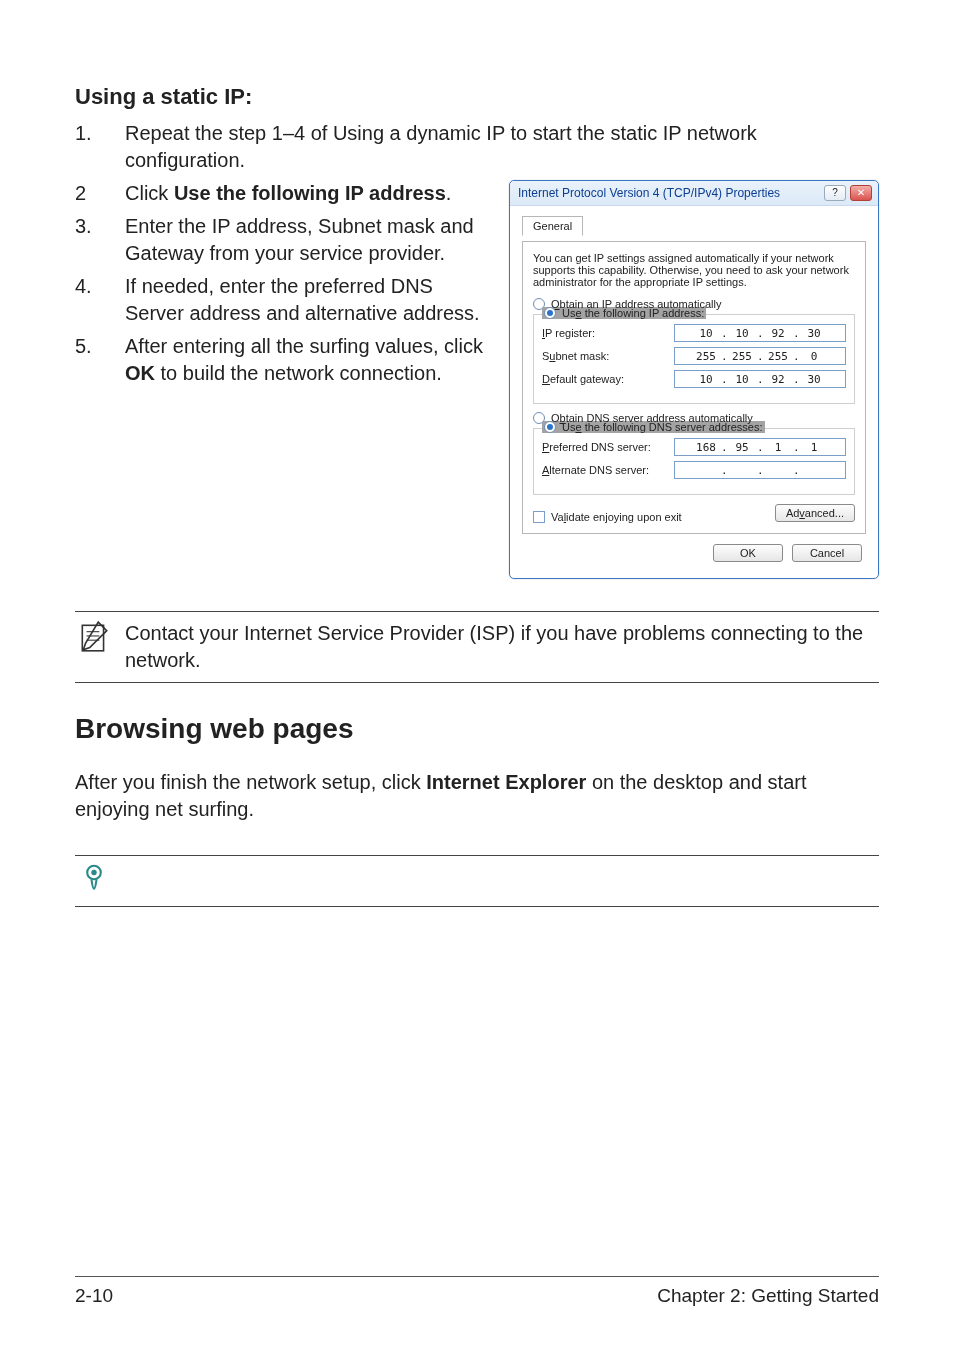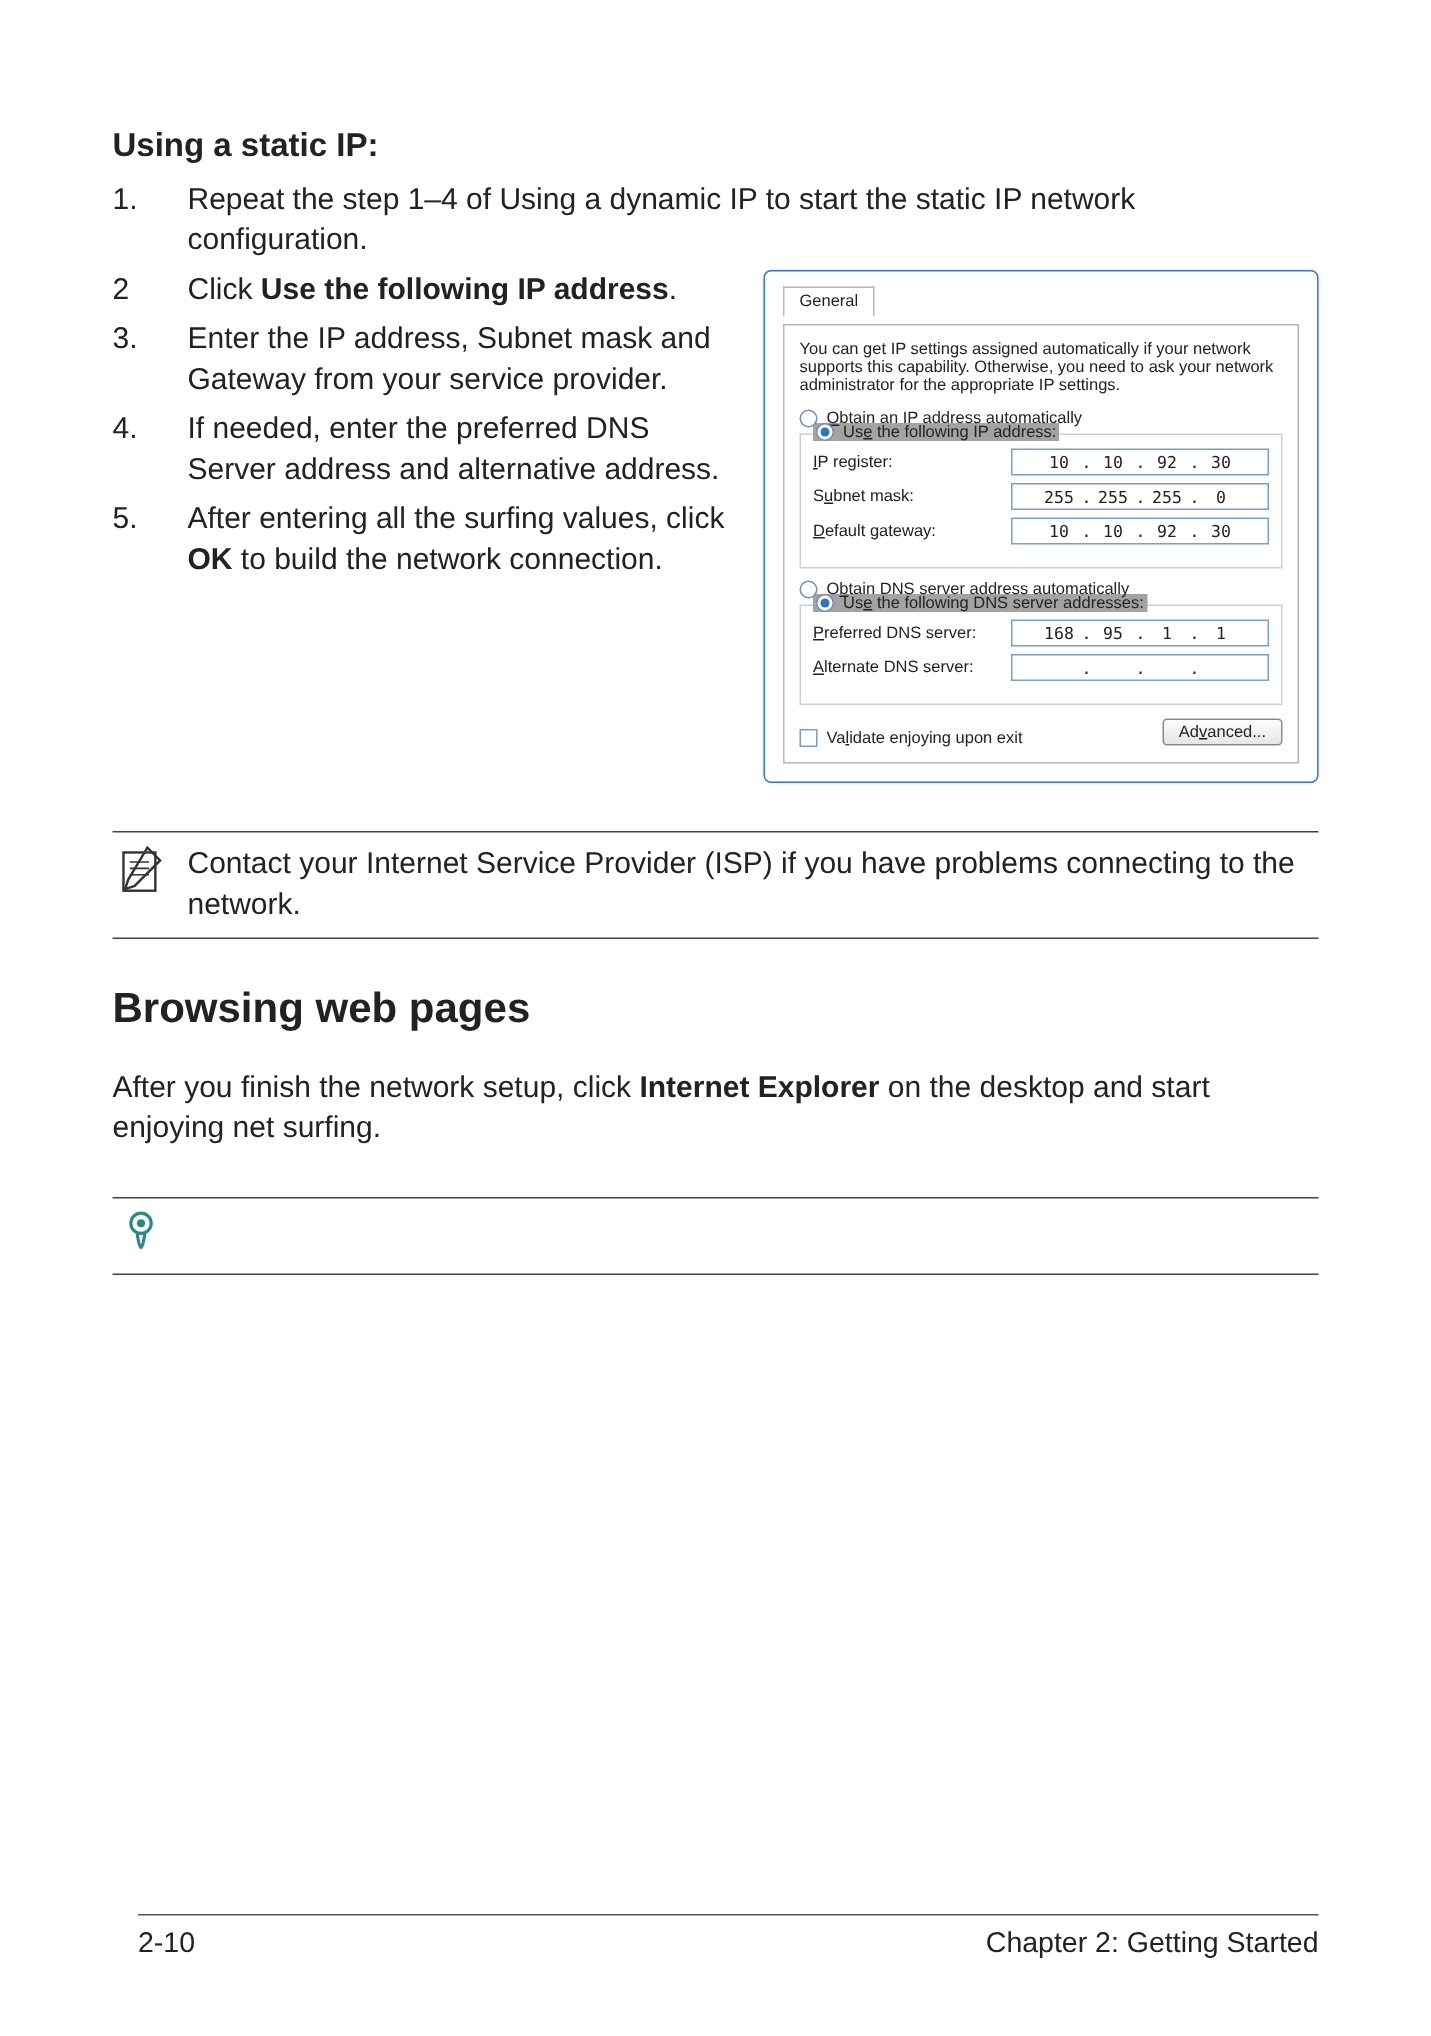--- a/index.html
+++ b/index.html
@@ -27,21 +27,21 @@
   
   .note-rule { border: none; border-top: 1px solid #444; margin: 0; }
   .note-wrap { margin: 32px 0 18px 0; }
   .note-body { display: flex; align-items: flex-start; padding: 8px 0; gap: 12px; }
   .note-icon { width: 38px; flex: 0 0 38px; display:flex; justify-content:center; }
   .note-text { font-size: 20px; line-height: 1.35; }
 
   
   .footer {
     position: absolute;
-    bottom: 50px; left: 92px; right: 75px;
+    bottom: 50px; left: 75px; right: 75px;
     border-top: 1px solid #555;
     padding-top: 8px;
     display: flex; justify-content: space-between;
     font-size: 19px;
   }
 
   
   .dialog {
     width: 370px;
     border: 1px solid #3a77c4;
@@ -143,20 +143,27 @@
         <span class="txt body-text">
           <span>After entering all the surfing values, click </span><span class="bold">OK</span><span> to build the network connection.</span>
         </span>
       </li>
     </ol>
   </div>
 
   <div class="right">
 
     <div class="dialog">
+      <div class="dlg-titlebar">
+        <span class="dlg-title">Internet Protocol Version 4 (TCP/IPv4) Properties</span>
+        <div class="winbtns">
+          <span class="winbtn">?</span>
+          <span class="winbtn close">✕</span>
+        </div>
+      </div>
       <div class="dlg-body">
         <div class="tabstrip">
           <span class="tab">General</span>
         </div>
         <div class="panel">
           <div class="desc">You can get IP settings assigned automatically if your network supports this capability. Otherwise, you need to ask your network administrator for the appropriate IP settings.</div>
 
           <div class="radio-row">
             <span class="radio"></span>
             <span><span class="under">O</span><span>btain an IP address automatically</span></span>
@@ -243,20 +250,24 @@
 
           <div class="panel-bottom-row">
             <div class="chkrow">
               <span class="chk"></span>
               <span><span>Va</span><span class="under">l</span><span>idate enjoying upon exit</span></span>
             </div>
             <span class="btn"><span>Ad</span><span class="under">v</span><span>anced...</span></span>
           </div>
         </div>
 
+        <div class="dlg-actions">
+          <span class="btn">OK</span>
+          <span class="btn">Cancel</span>
+        </div>
       </div>
     </div>
   </div>
 </div>
 
 <div class="note-wrap">
   <hr class="note-rule">
   <div class="note-body">
     <span class="note-icon">
       <svg viewBox="0 0 32 32">

